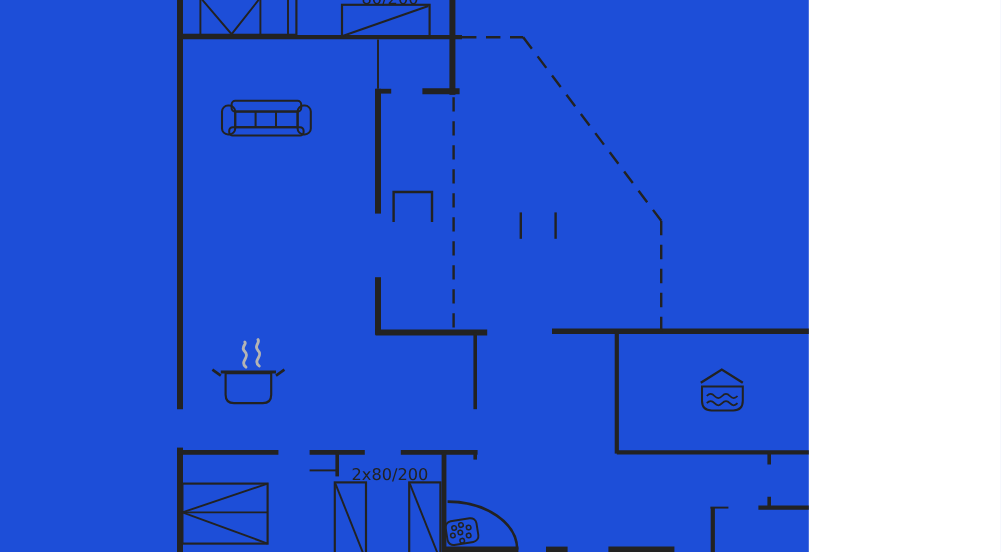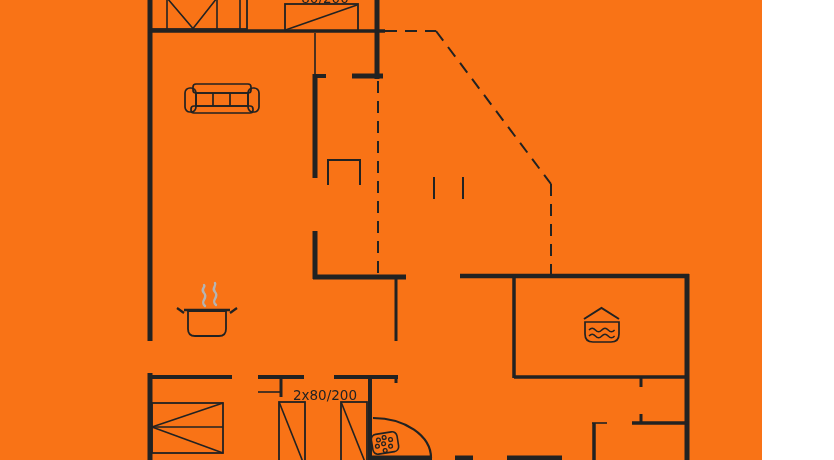--- a/index.html
+++ b/index.html
@@ -1,16 +1,16 @@
 <!DOCTYPE html>
 <html><head>
 <meta charset="utf-8">
 <style>
   html,body{margin:0;padding:0;background:#ffffff;width:834px;height:460px;overflow:hidden;}
-  .stage{position:relative;width:762px;height:460px;background:#f97316;overflow:hidden;}
+  .stage{position:relative;width:674px;height:460px;background:#1d4ed8;overflow:hidden;}
   svg{position:absolute;left:0;top:0;}
   text{font-family:"DejaVu Sans","Liberation Sans",sans-serif;}
 </style>
 </head>
 <body>
 
 <div class="stage">
   <svg id="plan-svg" width="834" height="460" viewBox="0 0 834 460">
       <line x1="150" y1="-2" x2="150" y2="341" stroke="#222222" stroke-width="5" fill="none"></line>
       <line x1="150" y1="373" x2="150" y2="460" stroke="#222222" stroke-width="5" fill="none"></line>

